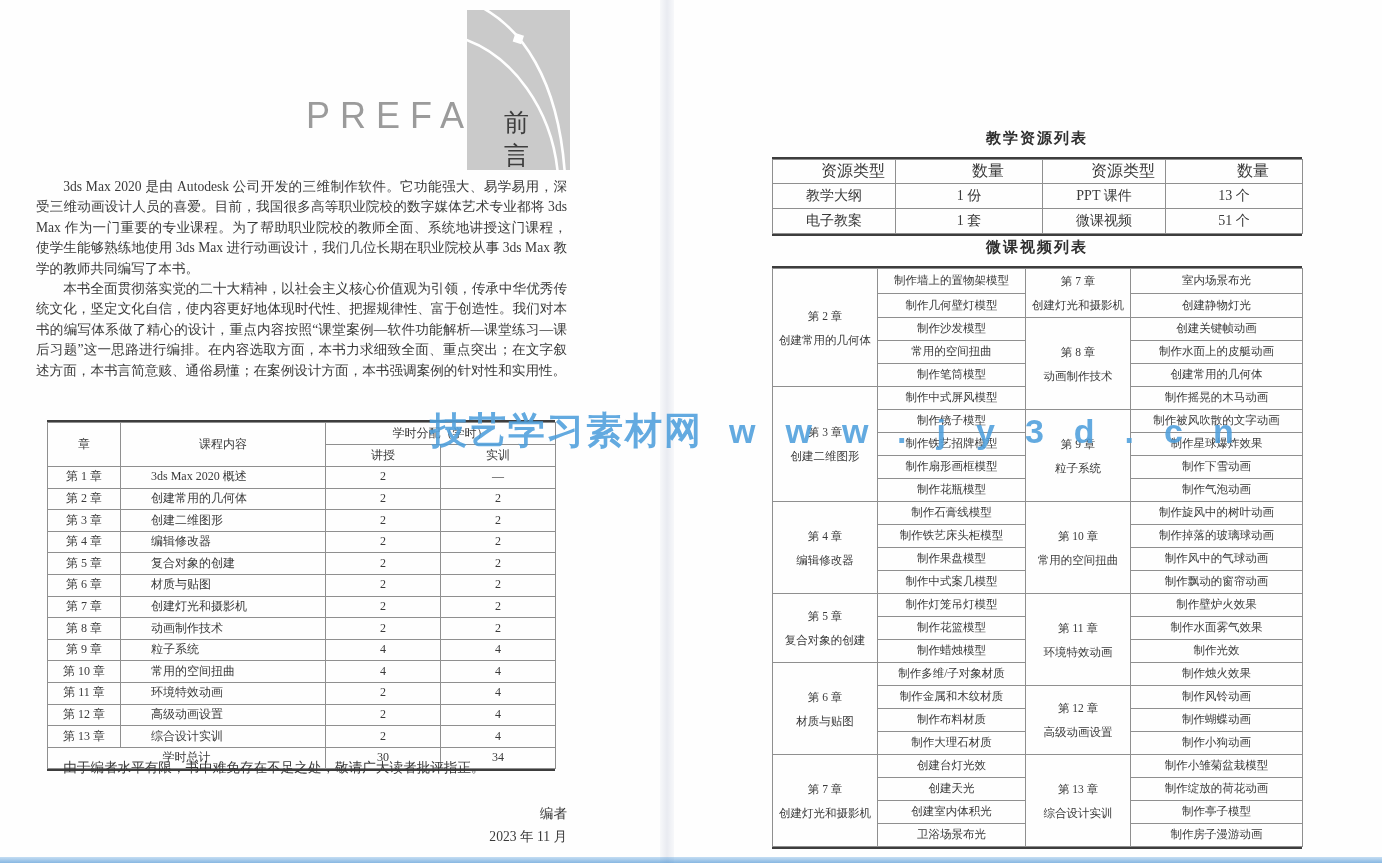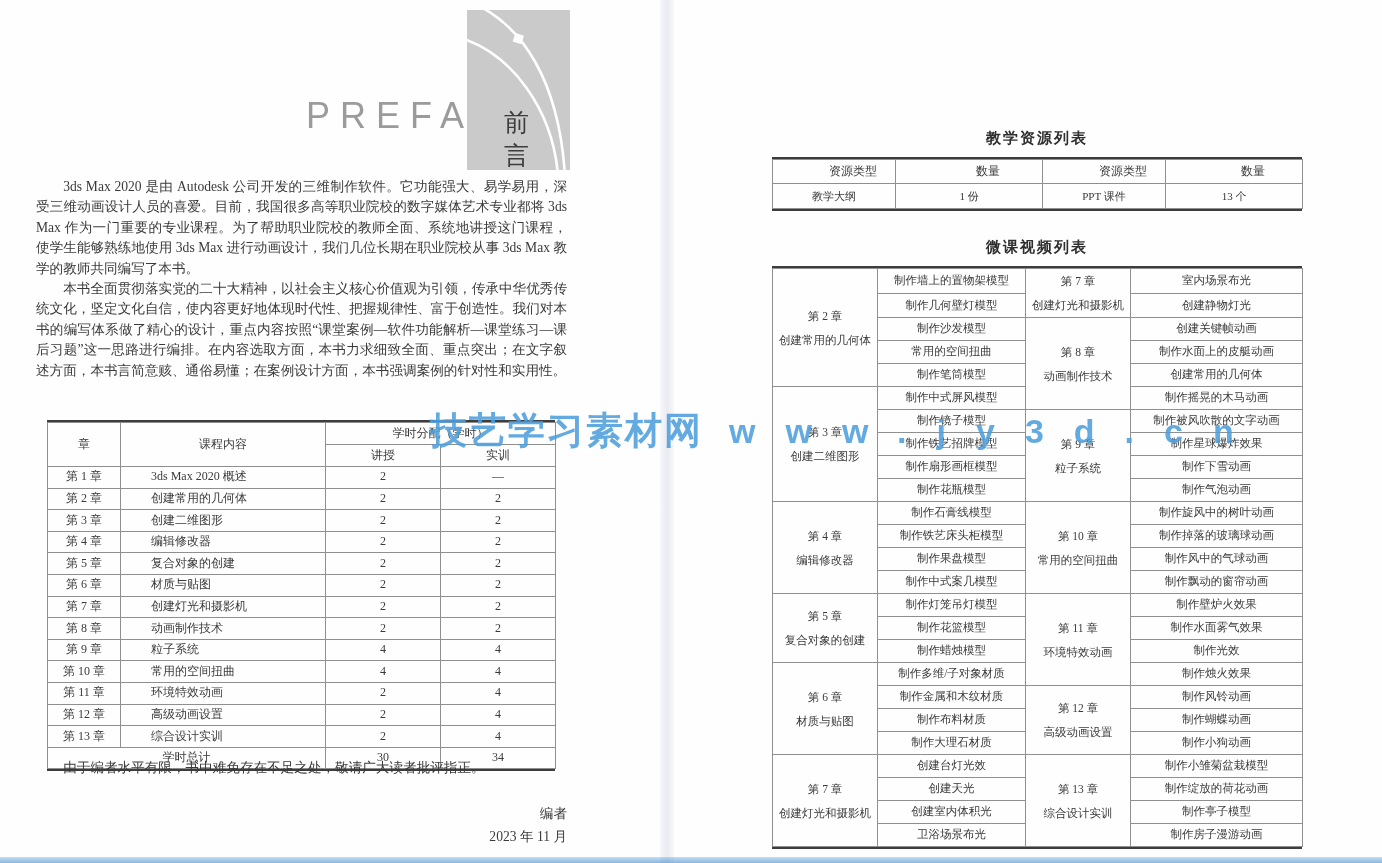--- a/index.html
+++ b/index.html
@@ -28,22 +28,22 @@
   .tablewrap table{border-collapse:collapse;width:100%;table-layout:fixed;}
   .tablewrap td,.tablewrap th{border:1px solid #8f8f8f;font-weight:normal;text-align:center;
           padding:0 2px;overflow:hidden;white-space:nowrap;}
   
   .hours-wrap{left:47px;top:420px;width:508px;}
   .hours-wrap td,.hours-wrap th{font-size:12px;height:20.6px;line-height:1.15;}
   .hours-wrap th{height:21px;}
   .hours-wrap td.course{text-align:left;padding-left:30px;}
   
   .res-wrap{left:772px;top:157px;width:530px;}
-  .res-wrap th{font-size:12px;height:23px;padding-left:40px;}
-  .res-wrap td{font-size:11px;height:24px;}
+  .res-wrap th{font-size:16px;height:23px;padding-left:40px;}
+  .res-wrap td{font-size:14px;height:24px;}
   
   .video-wrap{left:772px;top:266px;width:530px;}
   .video-wrap td{font-size:11.5px;height:22px;line-height:1.15;}
   .video-wrap td.vchap{vertical-align:middle;}
   .video-wrap .vchap div{line-height:24px;white-space:normal;}
   
   .rp-title{position:absolute;left:772px;width:530px;text-align:center;font-size:15px;font-weight:600;
           letter-spacing:2px;color:#2e2e2e;}
   .rp-title-res{top:129px;}
   .rp-title-vid{top:238px;}
@@ -211,20 +211,26 @@
               <th>数量</th>
             </tr>
           </thead>
         <tbody>
             <tr>
               <td>教学大纲</td>
               <td>1 份</td>
               <td>PPT 课件</td>
               <td>13 个</td>
             </tr>
+            <tr>
+              <td>电子教案</td>
+              <td>1 套</td>
+              <td>微课视频</td>
+              <td>51 个</td>
+            </tr>
           </tbody>
       </table>
     </div>
 
     <div class="rp-title rp-title-vid">微课视频列表</div>
 
     <div class="tablewrap video-wrap">
       <table>
         <colgroup>
             <col style="width:105px">

